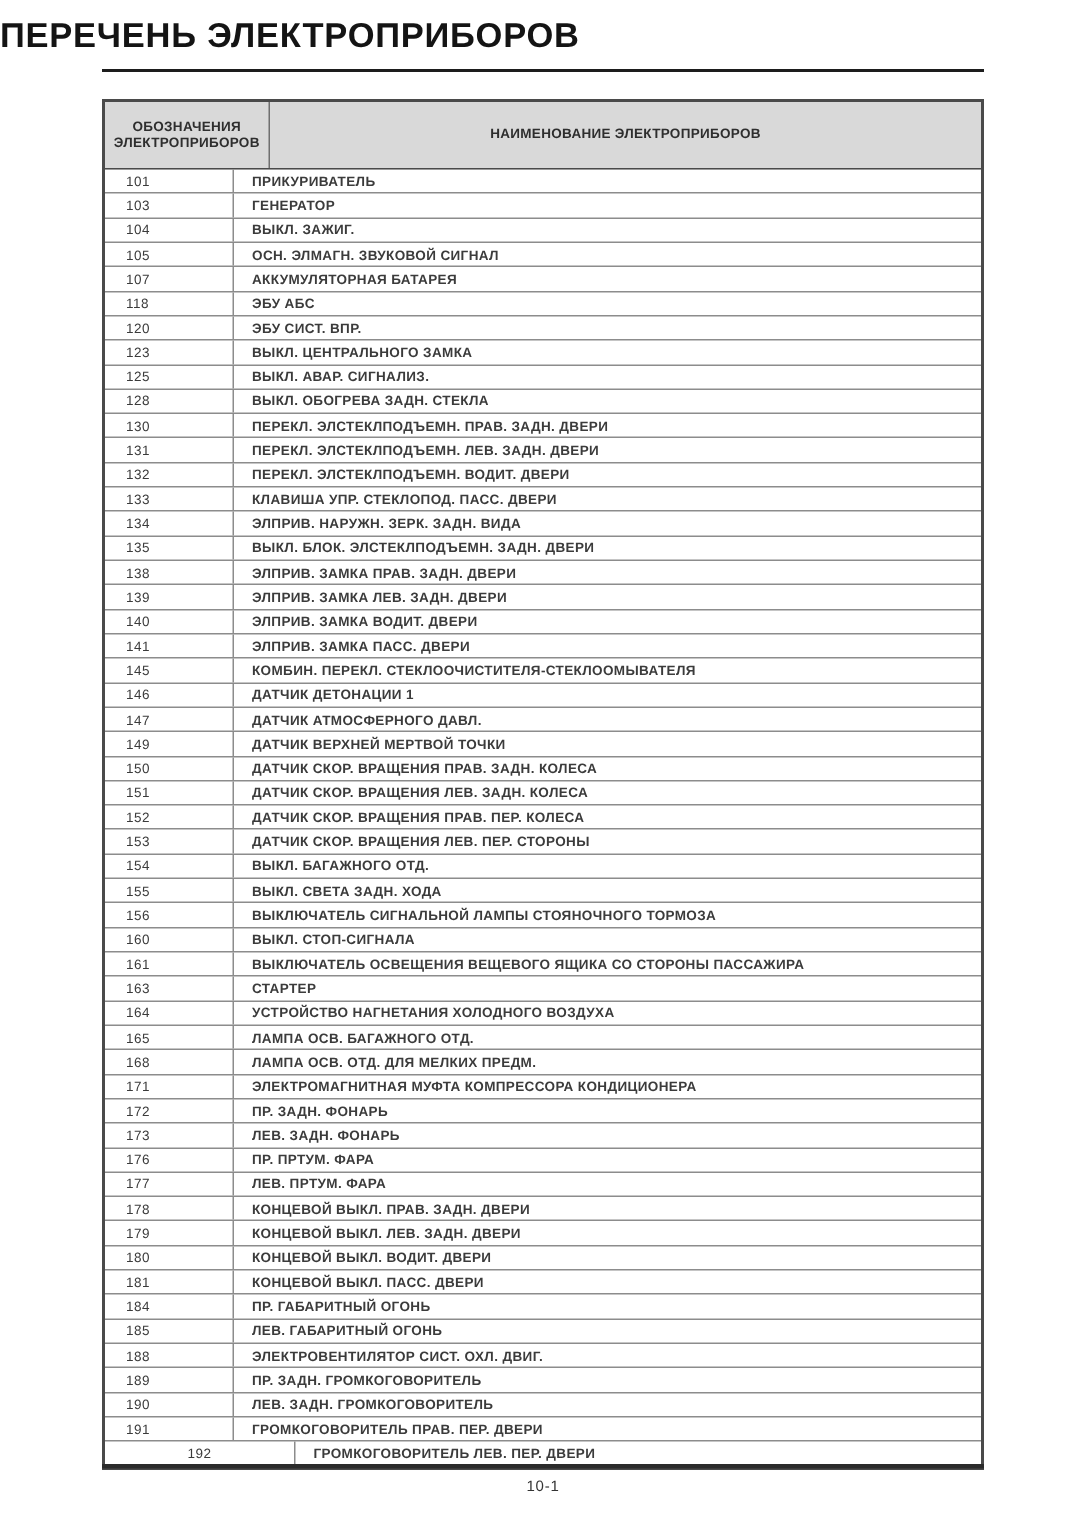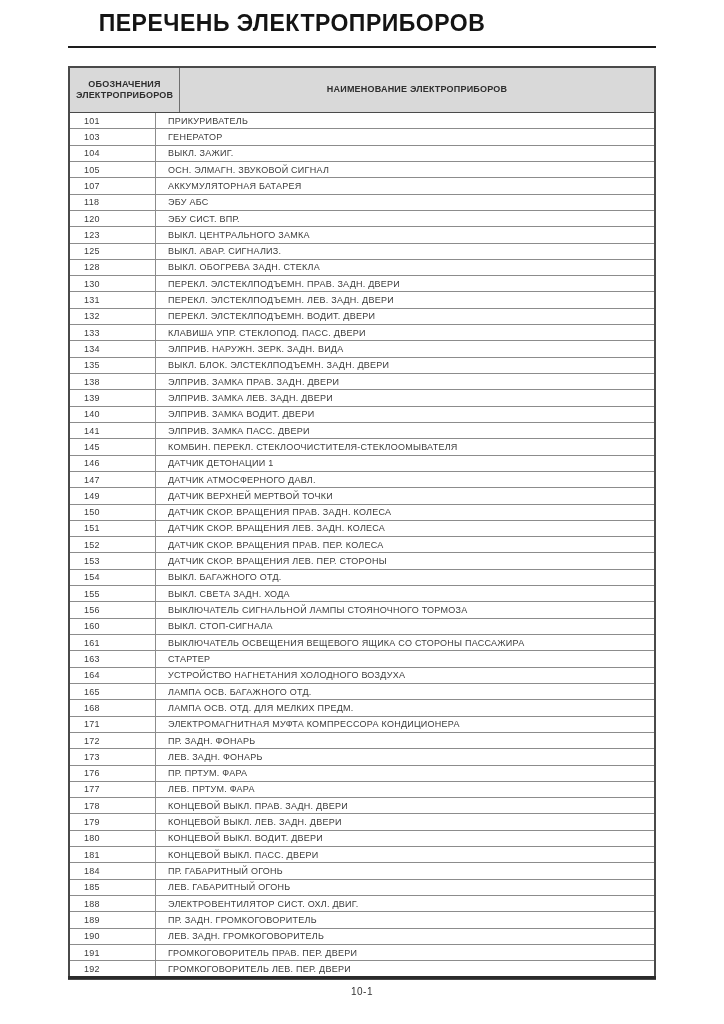--- a/index.html
+++ b/index.html
@@ -15,21 +15,21 @@
     position: relative;
     width: 724px;
     height: 1024px;
     background: #ffffff;
   }
   .doc-title {
     position: absolute;
     top: 10px;
     left: 0;
     width: 584px;
-    text-align: center;
+    text-align: left;
     font-size: 23px;
     font-weight: bold;
     letter-spacing: 0.5px;
     color: #141414;
   }
   .title-rule {
     position: absolute;
     top: 46px;
     left: 68px;
     width: 588px;
@@ -73,20 +73,21 @@
     flex: 1;
   }
   .t-row {
     display: flex;
     height: 16.32px;
     border-bottom: 1px solid #8c8c8c;
     box-sizing: border-box;
   }
   .t-row:last-child {
     border-bottom: none;
+    padding-left: 41px;
   }
   .code-cell {
     width: 86px;
     box-sizing: border-box;
     border-right: 1.2px solid #8c8c8c;
     padding-left: 14px;
     display: flex;
     align-items: center;
     font-size: 9px;
     color: #3b3b3b;
@@ -96,20 +97,21 @@
     flex: 1;
     box-sizing: border-box;
     padding-left: 12px;
     display: flex;
     align-items: center;
     font-size: 9px;
     color: #3b3b3b;
     letter-spacing: 0.25px;
     white-space: nowrap;
     overflow: hidden;
+    font-weight: bold;
   }
   .footer-rule {
     position: absolute;
     top: 976px;
     left: 68px;
     width: 588px;
     height: 3px;
     background: #2b2b2b;
   }
   .page-number {

